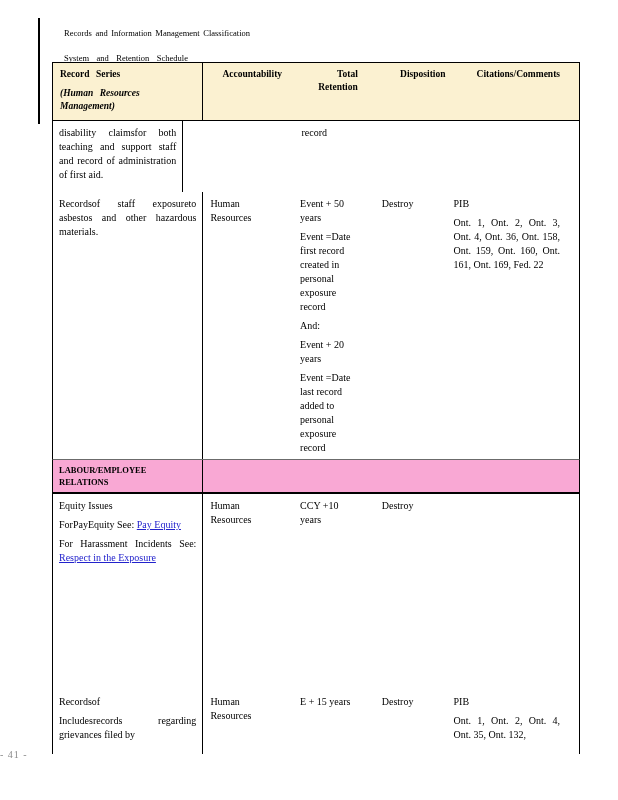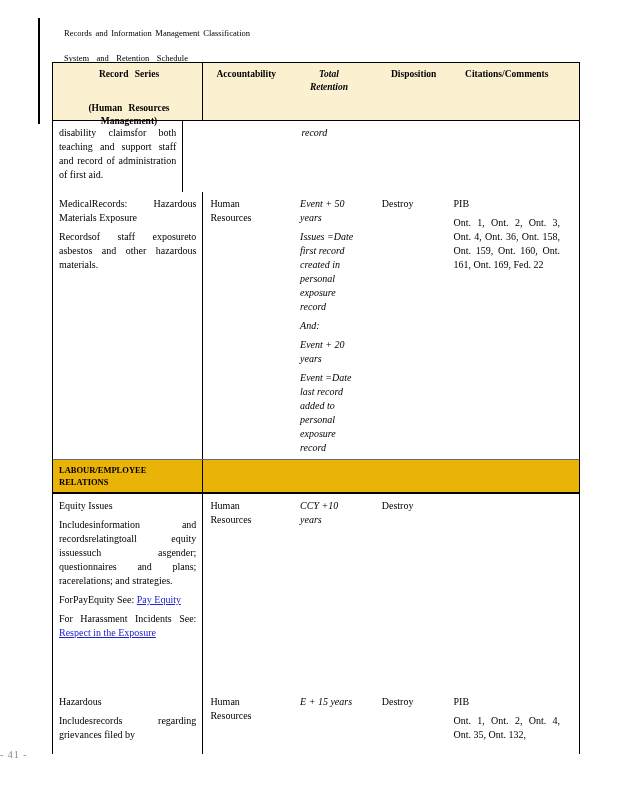--- a/index.html
+++ b/index.html
@@ -13,35 +13,35 @@
   .jline{text-align:justify;}
   .jline::after{content:"";display:inline-block;width:100%;height:0;}
   .l1{width:186px;}
   .l2{width:124px;}
   .rs-table{position:absolute;left:52px;top:62px;width:528px;font-size:10px;line-height:14px;}
   .trow{display:flex;box-sizing:border-box;}
   .thead{background:#FBF1D1;border:1px solid #000;height:59px;font-weight:bold;font-size:9.5px;line-height:13px;}
   .tbody-row{border-left:1px solid #000;border-right:1px solid #000;}
   .c1,.c2,.c3,.c4,.c5{box-sizing:border-box;}
   .c1{width:151px;border-right:1px solid #000;padding:5px 6px 4px 6px;text-align:justify;}
-  .thead .c1{padding-left:23px;text-align:center;word-spacing:4px;}
+  .thead .c1{padding-left:7px;text-align:left;word-spacing:4px;}
   .c2{width:87px;padding:5px 8px 4px 7px;}
-  .c3{width:85px;padding:5px 17px 4px 10px;font-style:italic;}
+  .c3{width:85px;padding:5px 17px 4px 10px;}
   .c4{width:75px;padding:5px 4px 4px 7px;}
   .c5{width:130px;padding:5px 19px 4px 4px;text-align:justify;}
-  .thead .c2,.thead .c3,.thead .c4,.thead .c5{text-align:center;}
+  .thead .c2,.thead .c3,.thead .c4,.thead .c5{text-align:right;}
   .para{margin:0;}
   .para + .para{margin-top:5px;}
   .hdr-para{margin:0;}
-  .hdr-para + .hdr-para{margin-top:21px;}
+  .hdr-para + .hdr-para{margin-top:6px;font-style:italic;}
   .hdr-col1-wrap{width:106px;}
   .row-cont{min-height:71px;gap:16px;}
   .row-medical{min-height:264px;}
   .row-section{
-    min-height:32px;background:#eab308;border-top:1px solid #6b6b6b;border-bottom:2px solid #000;
+    min-height:32px;background:#f9a8d4;border-top:1px solid #6b6b6b;border-bottom:2px solid #000;
     font-weight:bold;font-size:8.5px;line-height:11.5px;
   }
   .row-section .c1{padding-top:5px;text-align:left;}
   .section-label{width:96px;}
   .row-equity{min-height:196px;}
   .row-grievances{min-height:64px;}
   a.doc-link{color:#2222CC;text-decoration:underline;cursor:pointer;}
   .page-number{
     position:absolute;left:0;top:749px;width:618px;text-align:left;
     font-size:10px;color:#8a8a8a;letter-spacing:1px;
@@ -79,27 +79,26 @@
     <div class="c2"></div>
     <div class="c3">
       <p class="para">record</p>
     </div>
     <div class="c4"></div>
     <div class="c5"></div>
   </div>
 
   <div class="trow tbody-row row-medical">
     <div class="c1">
-      <p class="para">MedicalRecords: Hazardous Materials Exposure</p>
       <p class="para">Recordsof staff exposureto asbestos and other hazardous materials.</p>
     </div>
     <div class="c2">Human Resources</div>
     <div class="c3">
       <p class="para">Event + 50 years</p>
-      <p class="para">Issues =Date first record created in personal exposure record</p>
+      <p class="para">Event =Date first record created in personal exposure record</p>
       <p class="para">And:</p>
       <p class="para">Event + 20 years</p>
       <p class="para">Event =Date last record added to personal exposure record</p>
     </div>
     <div class="c4">Destroy</div>
     <div class="c5">
       <p class="para">PIB</p>
       <p class="para">Ont. 1, Ont. 2, Ont. 3, Ont. 4, Ont. 36, Ont. 158, Ont. 159, Ont. 160, Ont. 161, Ont. 169, Fed. 22</p>
     </div>
   </div>
@@ -110,35 +109,34 @@
     </div>
     <div class="c2"></div>
     <div class="c3"></div>
     <div class="c4"></div>
     <div class="c5"></div>
   </div>
 
   <div class="trow tbody-row row-equity">
     <div class="c1">
       <p class="para">Equity Issues</p>
-      <p class="para">Includesinformation and recordsrelatingtoall equity issuessuch asgender; questionnaires and plans; racerelations; and strategies.</p>
       <p class="para"><span>ForPayEquity See: </span><a class="doc-link">Pay Equity</a></p>
       <p class="para"><span>For Harassment Incidents See: </span><a class="doc-link">Respect in the Exposure</a></p>
     </div>
     <div class="c2">Human Resources</div>
     <div class="c3">
       <p class="para">CCY +10 years</p>
     </div>
     <div class="c4">Destroy</div>
     <div class="c5"></div>
   </div>
 
   <div class="trow tbody-row row-grievances">
     <div class="c1">
-      <p class="para">Hazardous</p>
+      <p class="para">Recordsof</p>
       <p class="para">Includesrecords regarding grievances filed by</p>
     </div>
     <div class="c2">Human Resources</div>
     <div class="c3">
       <p class="para">E + 15 years</p>
     </div>
     <div class="c4">Destroy</div>
     <div class="c5">
       <p class="para">PIB</p>
       <p class="para">Ont. 1, Ont. 2, Ont. 4, Ont. 35, Ont. 132,</p>

